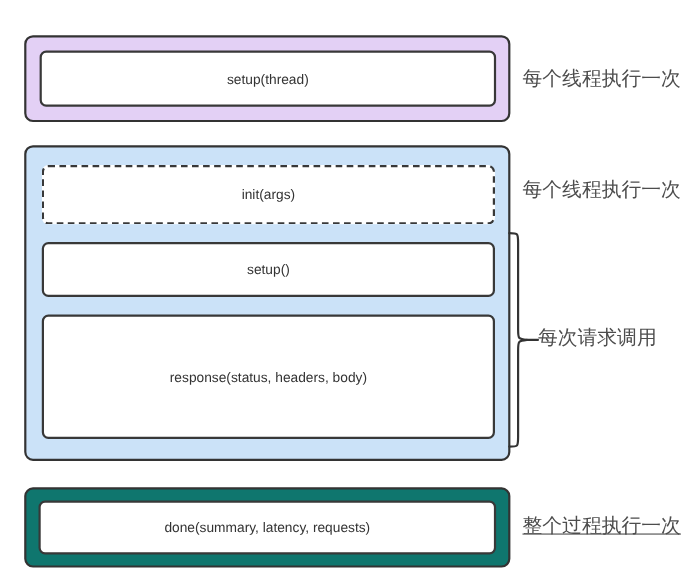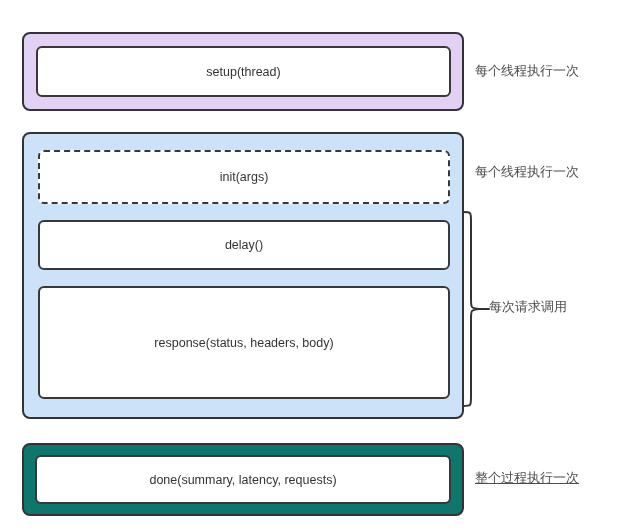--- a/index.html
+++ b/index.html
@@ -37,21 +37,21 @@
     font-size: 12.5px;
     color: #333333;
     flex: 1 1 auto;
   }
   .node.dashed { border-style: dashed; flex: 0 0 54px; }
   .node.h50 { flex: 0 0 50px; }
   .annotation {
     position: absolute;
     left: 475px;
     transform: translateY(-50%);
-    font-size: 13px;
+    font-size: 18px;
     color: #4D4D4D;
     white-space: nowrap;
   }
   .annotation.a-setup { top: 71px; }
   .annotation.a-init  { top: 172px; }
   .annotation.a-req   { top: 307px; left: 489px; }
   .annotation.a-done  { top: 478px; text-decoration: underline; }
   .brace {
     position: absolute;
     left: 461px;
@@ -68,21 +68,21 @@
       <span>setup(thread)</span>
     </div>
   </div>
   <div class="annotation a-setup">每个线程执行一次</div>
 
   <div class="stage blue">
     <div class="node dashed">
       <span>init(args)</span>
     </div>
     <div class="node h50">
-      <span>delay()</span>
+      <span>setup()</span>
     </div>
     <div class="node">
       <span>response(status, headers, body)</span>
     </div>
   </div>
   <div class="annotation a-init">每个线程执行一次</div>
 
   <svg class="brace" width="30" height="198" viewBox="0 0 30 198">
     <path d="M2,2 C10,2 10,2 10,11 L10,89 C10,98 10,98 18,99 C10,100 10,100 10,109 L10,187 C10,196 10,196 2,196" fill="none" stroke="#333333" stroke-width="2" stroke-linecap="round" stroke-linejoin="round"></path>
     <path d="M18,99 L28,99" fill="none" stroke="#333333" stroke-width="2" stroke-linecap="round"></path>

